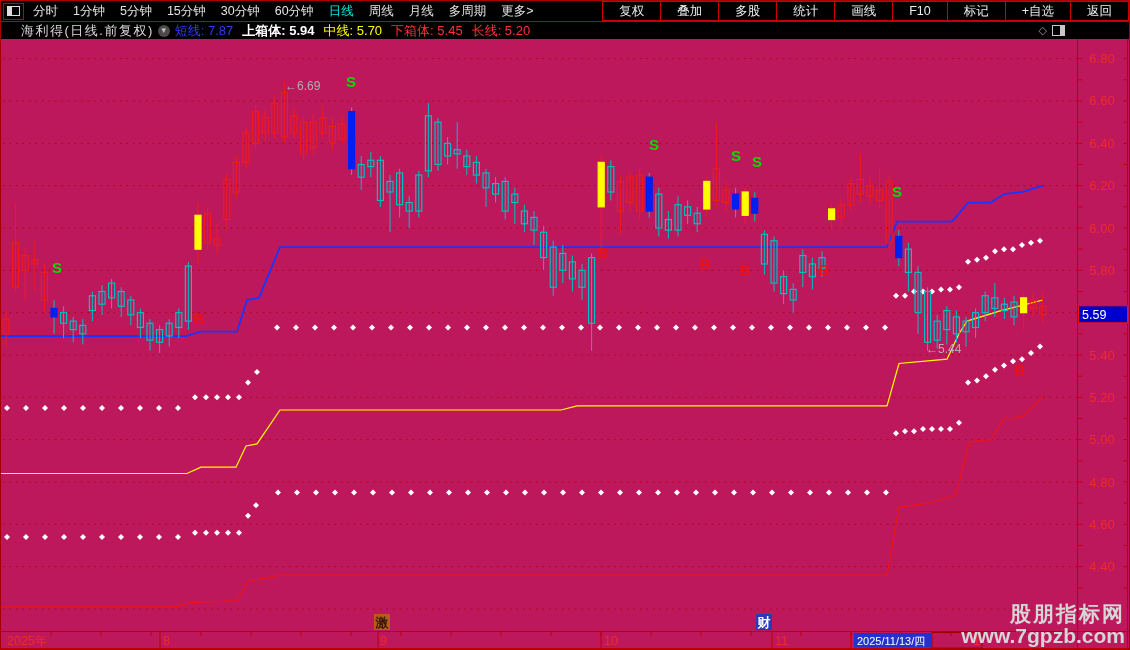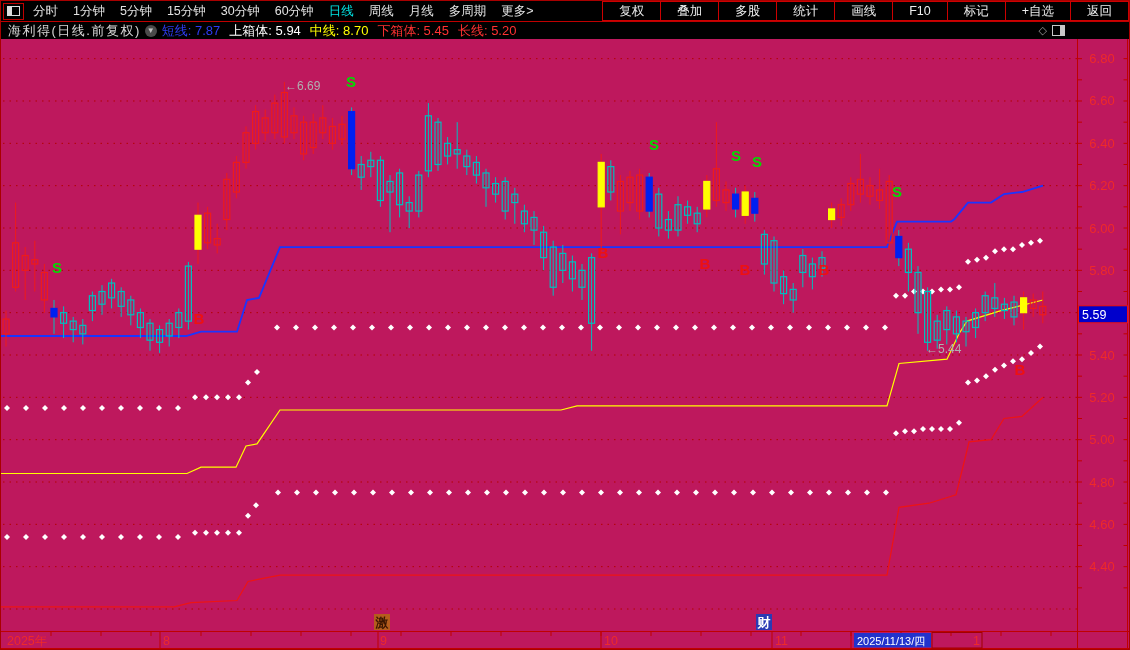--- a/index.html
+++ b/index.html
@@ -13,21 +13,21 @@
   .win-icon .glyph{width:11px;height:8px;border:1px solid #ddd;position:relative;}
   .win-icon .glyph::before{content:"";position:absolute;left:0;top:0;width:4px;height:8px;background:#ddd;}
   .periods{display:flex;gap:15px;margin-left:9px;}
   .period{color:#e2e2e2;font-size:12.5px;white-space:nowrap;cursor:default;}
   .period.active{color:#00e5e5;}
   .right-btns{position:absolute;right:0;top:0;display:flex;height:20px;}
   .rbtn{border:1px solid #cc0000;color:#eee;font-size:12.5px;padding:0 16px;height:18px;line-height:18px;
     margin-left:-1px;white-space:nowrap;background:#000;}
   
   .info-bar{position:relative;height:17px;display:flex;align-items:center;font-size:13px;background:#000;}
-  .stock{color:#d8d8d8;letter-spacing:1.5px;margin-left:7px;white-space:nowrap;}
+  .stock{color:#d8d8d8;letter-spacing:1.5px;margin-left:20px;white-space:nowrap;}
   .chev{width:12px;height:12px;border-radius:50%;background:#4a4a4a;color:#c0c0c0;font-size:8px;
     line-height:12px;text-align:center;margin:0 5px 0 4px;flex:0 0 auto;}
   .ind{margin-right:9px;white-space:nowrap;}
   .corner-icons{position:absolute;top:3px;right:64px;display:flex;align-items:center;gap:5px;}
   .diamond-glyph{color:#999;font-size:11px;line-height:11px;}
   .split-glyph{width:11px;height:9px;border:1px solid #c8c8c8;position:relative;}
   .split-glyph::before{content:"";position:absolute;right:0;top:0;width:4px;height:9px;background:#c8c8c8;}
   
   svg{display:block;}
   svg text{font-family:"Liberation Sans","DejaVu Sans",sans-serif;}
@@ -68,21 +68,21 @@
         <span class="rbtn">F10</span>
         <span class="rbtn">标记</span>
         <span class="rbtn">+自选</span>
         <span class="rbtn">返回</span>
       </div>
   </div>
 
   <div class="info-bar">
     <span class="stock">海利得(日线.前复权)</span>
     <span class="chev">▼</span>
-    <span id="indicators"><span class="ind" style="color: rgb(46, 60, 242);">短线: 7.87</span><span class="ind" style="color: rgb(255, 255, 255);">上箱体: 5.94</span><span class="ind" style="color: rgb(255, 255, 0);">中线: 8.70</span><span class="ind" style="color: rgb(255, 50, 50);">下箱体: 5.45</span><span class="ind" style="color: rgb(255, 50, 50);">长线: 5.20</span></span>
+    <span id="indicators"><span class="ind" style="color: rgb(46, 60, 242);">短线: 7.87</span><span class="ind" style="color: rgb(255, 255, 255); font-weight: bold;">上箱体: 5.94</span><span class="ind" style="color: rgb(255, 255, 0);">中线: 5.70</span><span class="ind" style="color: rgb(255, 50, 50);">下箱体: 5.45</span><span class="ind" style="color: rgb(255, 50, 50);">长线: 5.20</span></span>
     <span class="corner-icons">
       <span class="diamond-glyph">◇</span>
       <span class="split-glyph"></span>
     </span>
   </div>
 
   <svg id="chart" width="1128" height="611" viewBox="0 39 1128 611">
       <g>
         <line x1="2" y1="58.66640000000004" x2="1076" y2="58.66640000000004" stroke="#b40000" stroke-width="1" stroke-dasharray="1.5 5"></line>
         <line x1="2" y1="100.99980000000008" x2="1076" y2="100.99980000000008" stroke="#b40000" stroke-width="1" stroke-dasharray="1.5 5"></line>
@@ -594,13 +594,17 @@
       <g>
         <rect x="373" y="614" width="16" height="16" fill="#b55d1d"></rect>
         <text x="381" y="627" fill="#3a1500" font-size="13" text-anchor="middle" font-weight="bold">激</text>
       </g>
       <g>
         <rect x="755" y="614" width="16" height="16" fill="#2a3ab4"></rect>
         <text x="763" y="627" fill="#ffffff" font-size="13" text-anchor="middle" font-weight="bold">财</text>
       </g>
     </svg>
 
+  <div class="watermark">
+    <div class="wm1">股朋指标网</div>
+    <div class="wm2">www.7gpzb.com</div>
+  </div>
 </div>
 
 </body></html>

